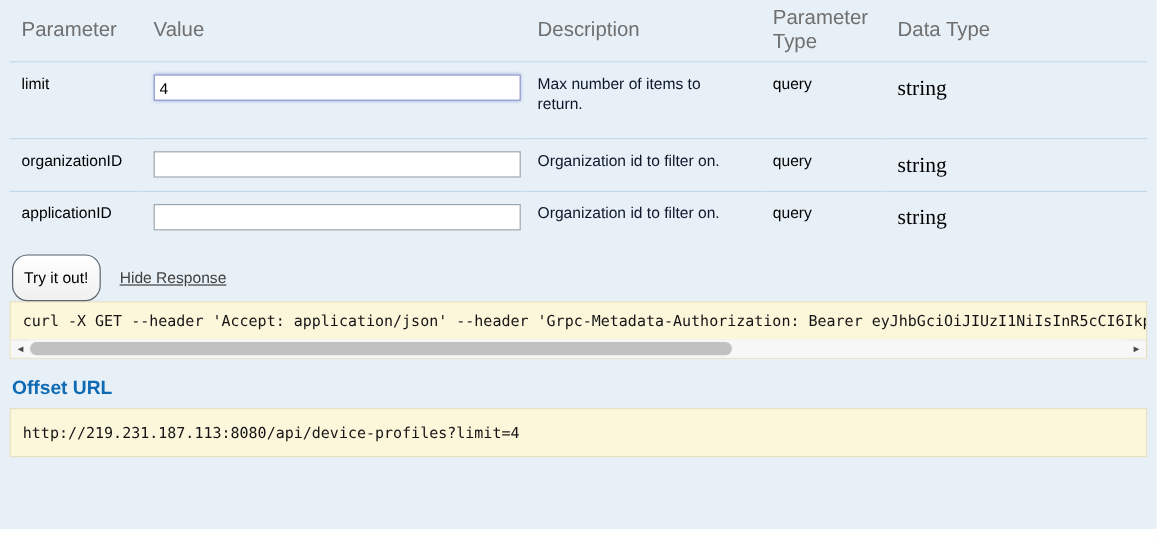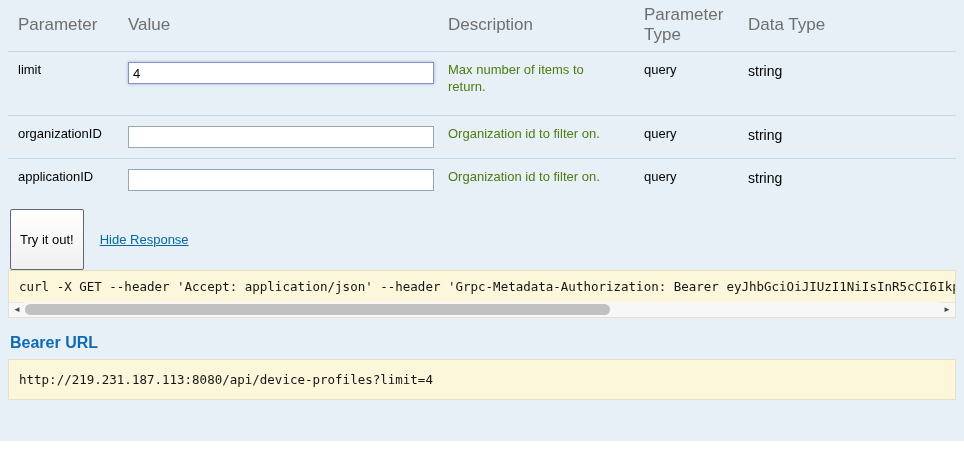--- a/index.html
+++ b/index.html
@@ -37,25 +37,25 @@
     line-height: 1.3;
   }
   table.params tr.tall td { padding-bottom: 19px; }
   table.params tbody tr:last-child td { border-bottom: none; }
 
   .pname {
     font-family: Liberation Sans, sans-serif;
     font-size: 13px;
     color: #000;
   }
-  .pdesc { color: #4d7c0f; }
+  .pdesc { color: #0f172a; }
   .ptype { color: #000; margin-top: 12px; }
   .dtype {
-    font-family: Liberation Sans, sans-serif;
-    font-size: 14px;
+    font-family: Liberation Serif, serif;
+    font-size: 18px;
     color: #000;
   }
 
   .value-input {
     width: 306px;
     height: 22px;
     border: 1px solid #9aa6b0;
     background: #ffffff;
     font-family: "Liberation Sans", sans-serif;
     font-size: 13px;
@@ -73,26 +73,26 @@
     display: flex;
     align-items: center;
     gap: 16px;
   }
   .try-btn {
     font-family: "Liberation Sans", sans-serif;
     font-size: 13px;
     color: #000;
     background: linear-gradient(#ffffff, #f0f0f0);
     border: 1px solid #5f6771;
-    border-radius: 2px;
-    padding: 22px 9px;
+    border-radius: 13px;
+    padding: 11px 9px;
     cursor: pointer;
   }
   .hide-link {
-    color: #0369a1;
+    color: #404040;
     text-decoration: underline;
     font-size: 13px;
     cursor: pointer;
   }
 
   
   .sec-heading {
     color: #0f6ab4;
     font-size: 16px;
     font-weight: 700;
@@ -204,18 +204,18 @@
     <div class="code-text">curl -X GET --header 'Accept: application/json' --header 'Grpc-Metadata-Authorization: Bearer eyJhbGciOiJIUzI1NiIsInR5cCI6IkpXVCJ9</div>
     <div class="h-scrollbar">
       <span class="sb-arrow">◄</span>
       <div class="sb-track">
         <div class="sb-thumb"></div>
       </div>
       <span class="sb-arrow">►</span>
     </div>
   </div>
 
-  <div class="sec-heading">Bearer URL</div>
+  <div class="sec-heading">Offset URL</div>
   <div class="code-block">
     <div class="code-text single">http://219.231.187.113:8080/api/device-profiles?limit=4</div>
   </div>
 
 </div>
 
 </body></html>

